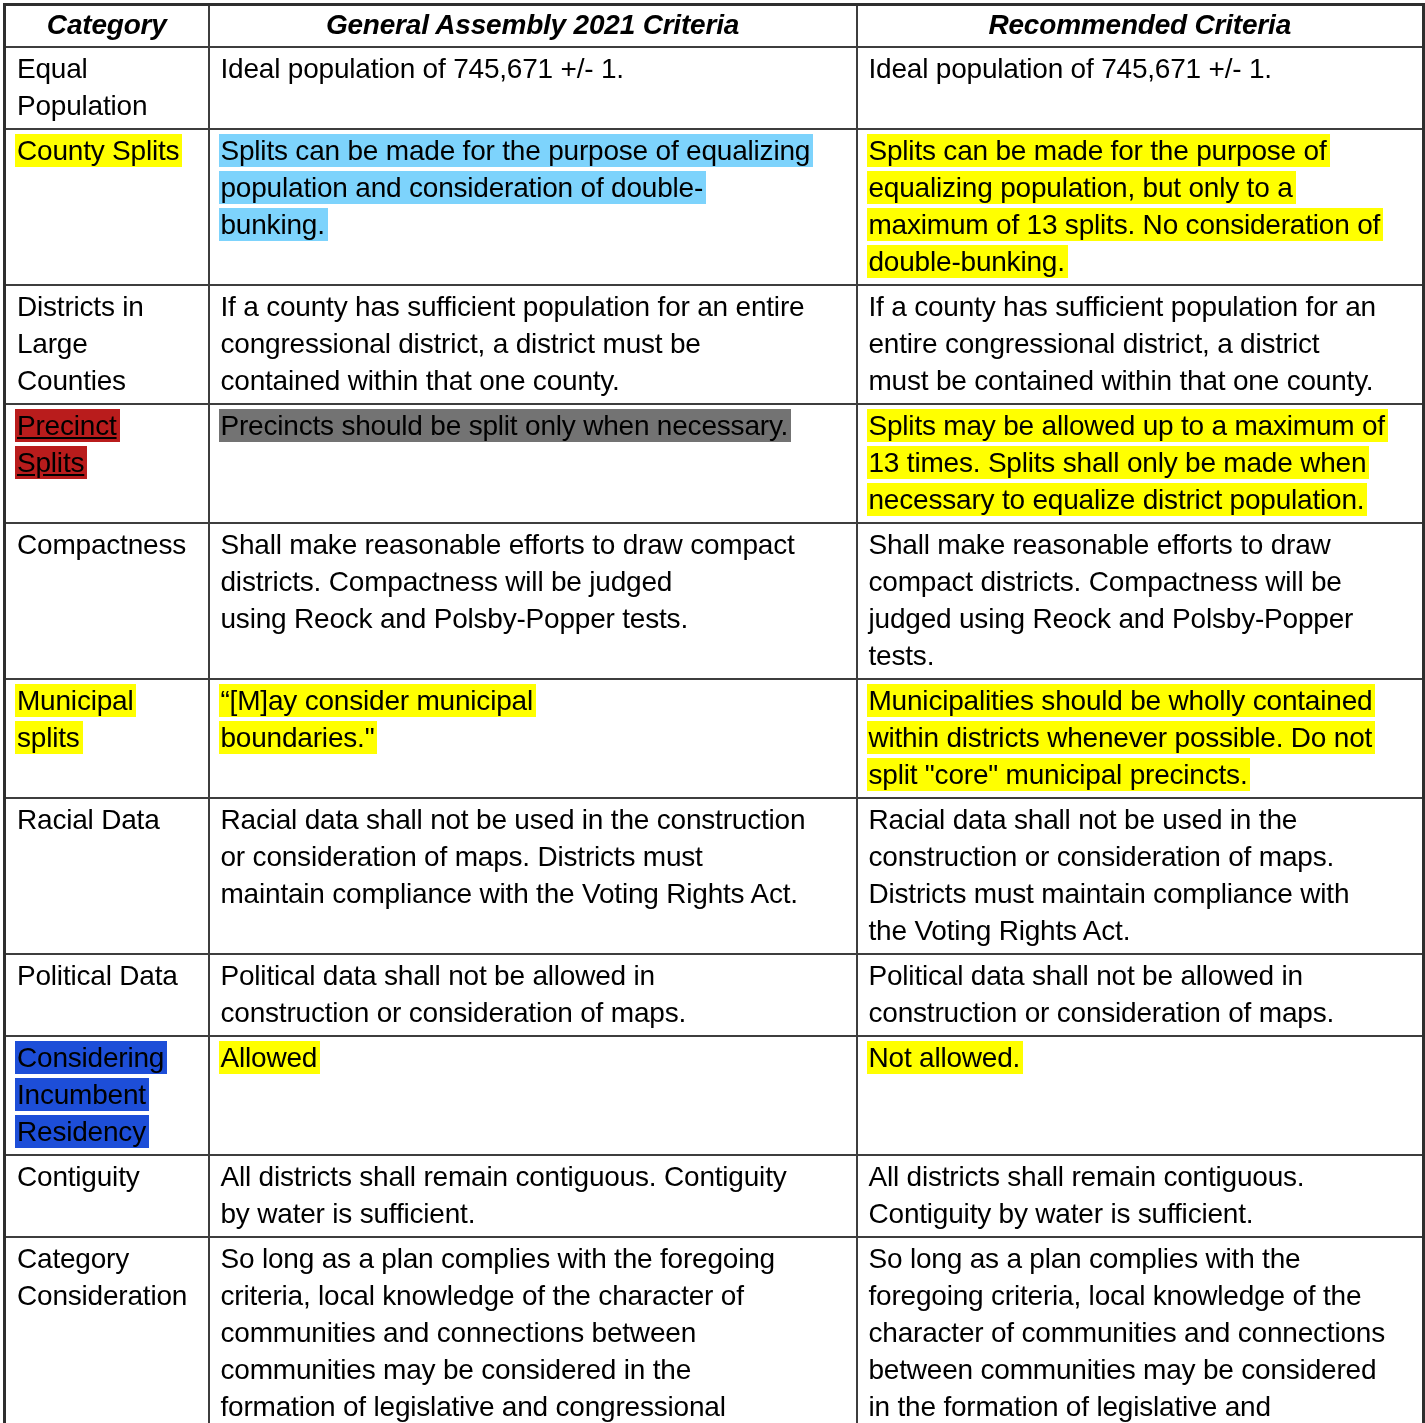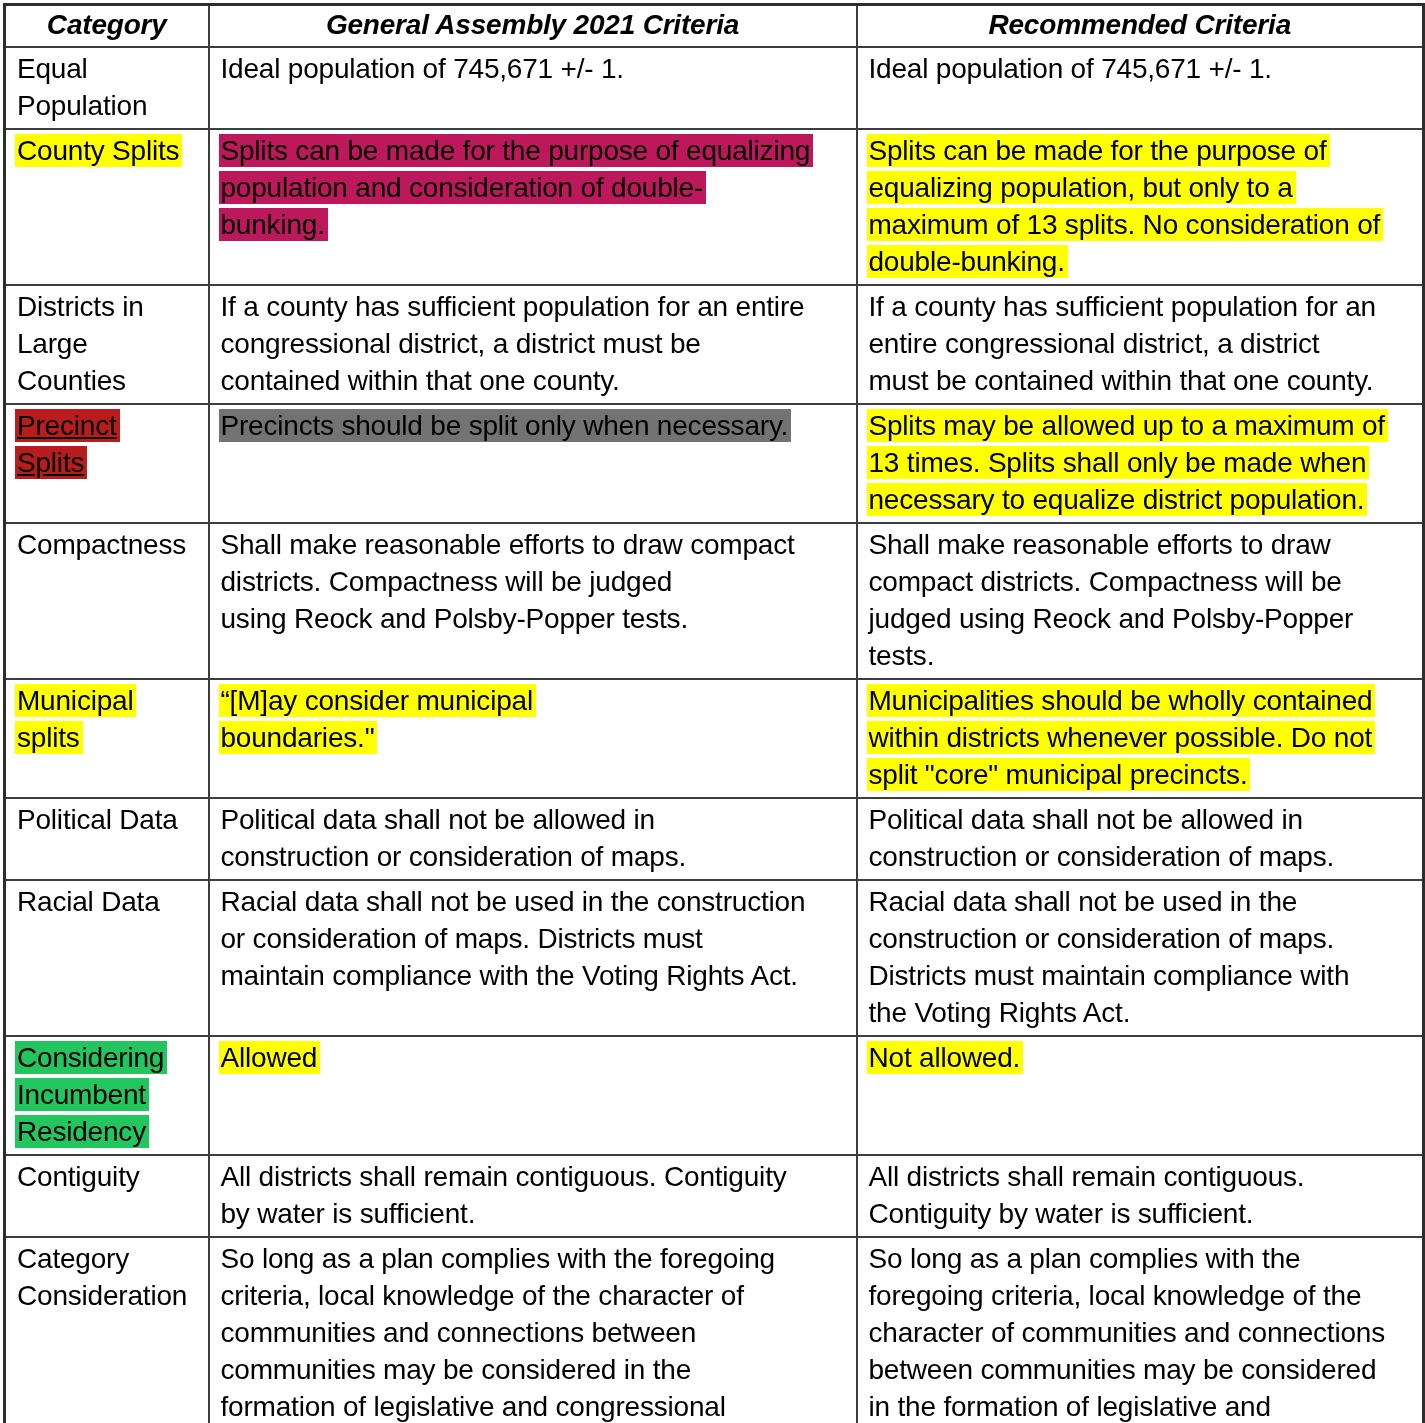--- a/index.html
+++ b/index.html
@@ -77,21 +77,21 @@
     </thead>
     <tbody>
         <tr>
           <td><span class="cell-text">Equal
 Population</span></td>
           <td><span class="cell-text">Ideal population of 745,671 +/- 1.</span></td>
           <td><span class="cell-text">Ideal population of 745,671 +/- 1.</span></td>
         </tr>
         <tr>
           <td><span class="cell-text hl" style="background-color: rgb(255, 255, 0);">County Splits</span></td>
-          <td><span class="cell-text hl" style="background-color: #be185d;">Splits can be made for the purpose of equalizing
+          <td><span class="cell-text hl" style="background-color: #7dd3fc;">Splits can be made for the purpose of equalizing
 population and consideration of double-
 bunking.</span></td>
           <td><span class="cell-text hl" style="background-color: rgb(255, 255, 0); margin-top: 24px;">Splits can be made for the purpose of
 equalizing population, but only to a
 maximum of 13 splits. No consideration of
 double-bunking.</span></td>
         </tr>
         <tr>
           <td><span class="cell-text">Districts in
 Large
@@ -124,38 +124,38 @@
         <tr>
           <td><span class="cell-text hl" style="background-color: rgb(255, 255, 0);">Municipal
 splits</span></td>
           <td><span class="cell-text hl" style="background-color: rgb(255, 255, 0);">“[M]ay consider municipal
 boundaries."</span></td>
           <td><span class="cell-text hl" style="background-color: rgb(255, 255, 0);">Municipalities should be wholly contained
 within districts whenever possible. Do not
 split "core" municipal precincts.</span></td>
         </tr>
         <tr>
-          <td><span class="cell-text">Political Data</span></td>
-          <td><span class="cell-text">Political data shall not be allowed in
-construction or consideration of maps.</span></td>
-          <td><span class="cell-text">Political data shall not be allowed in
-construction or consideration of maps.</span></td>
-        </tr>
-        <tr>
           <td><span class="cell-text">Racial Data</span></td>
           <td><span class="cell-text">Racial data shall not be used in the construction
 or consideration of maps. Districts must
 maintain compliance with the Voting Rights Act.</span></td>
           <td><span class="cell-text">Racial data shall not be used in the
 construction or consideration of maps.
 Districts must maintain compliance with
 the Voting Rights Act.</span></td>
         </tr>
         <tr>
-          <td><span class="cell-text hl" style="background-color: #22c55e;">Considering
+          <td><span class="cell-text">Political Data</span></td>
+          <td><span class="cell-text">Political data shall not be allowed in
+construction or consideration of maps.</span></td>
+          <td><span class="cell-text">Political data shall not be allowed in
+construction or consideration of maps.</span></td>
+        </tr>
+        <tr>
+          <td><span class="cell-text hl" style="background-color: #1d4ed8;">Considering
 Incumbent
 Residency</span></td>
           <td><span class="cell-text hl" style="background-color: rgb(255, 255, 0);">Allowed</span></td>
           <td><span class="cell-text hl" style="background-color: rgb(255, 255, 0);">Not allowed.</span></td>
         </tr>
         <tr>
           <td><span class="cell-text">Contiguity</span></td>
           <td><span class="cell-text">All districts shall remain contiguous. Contiguity
 by water is sufficient.</span></td>
           <td><span class="cell-text">All districts shall remain contiguous.

